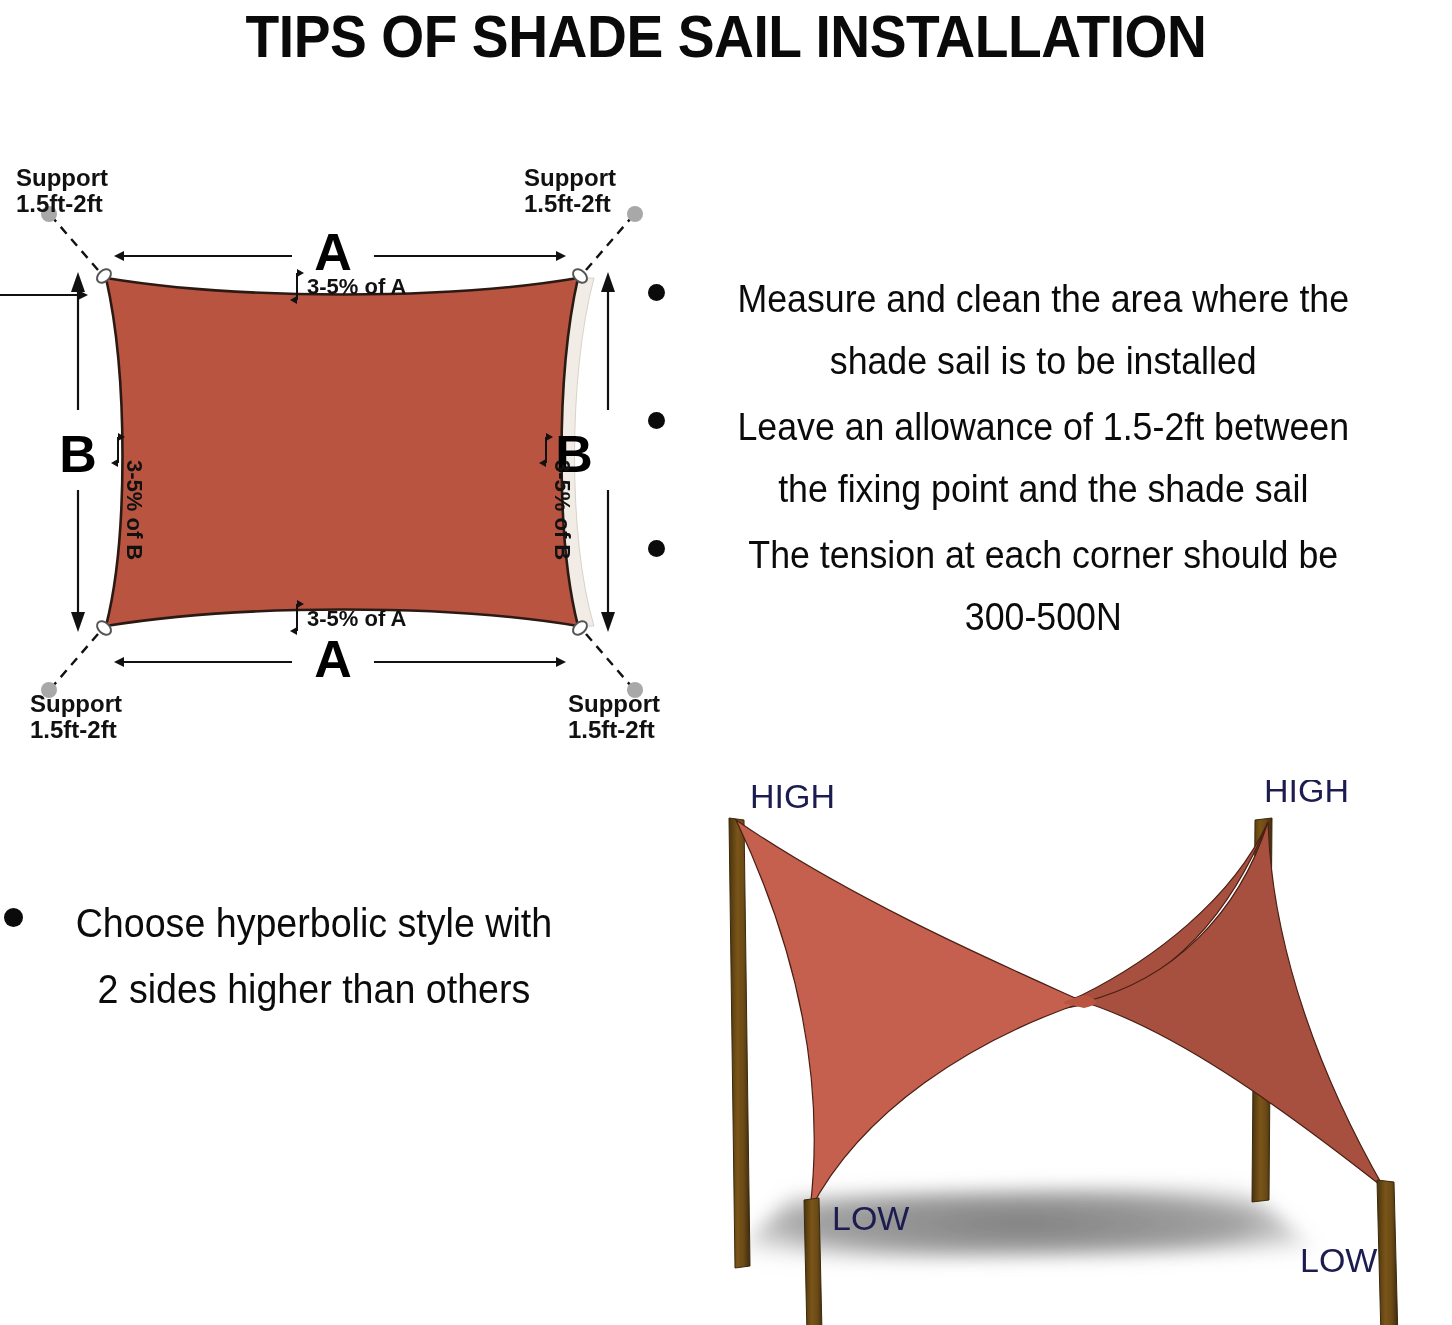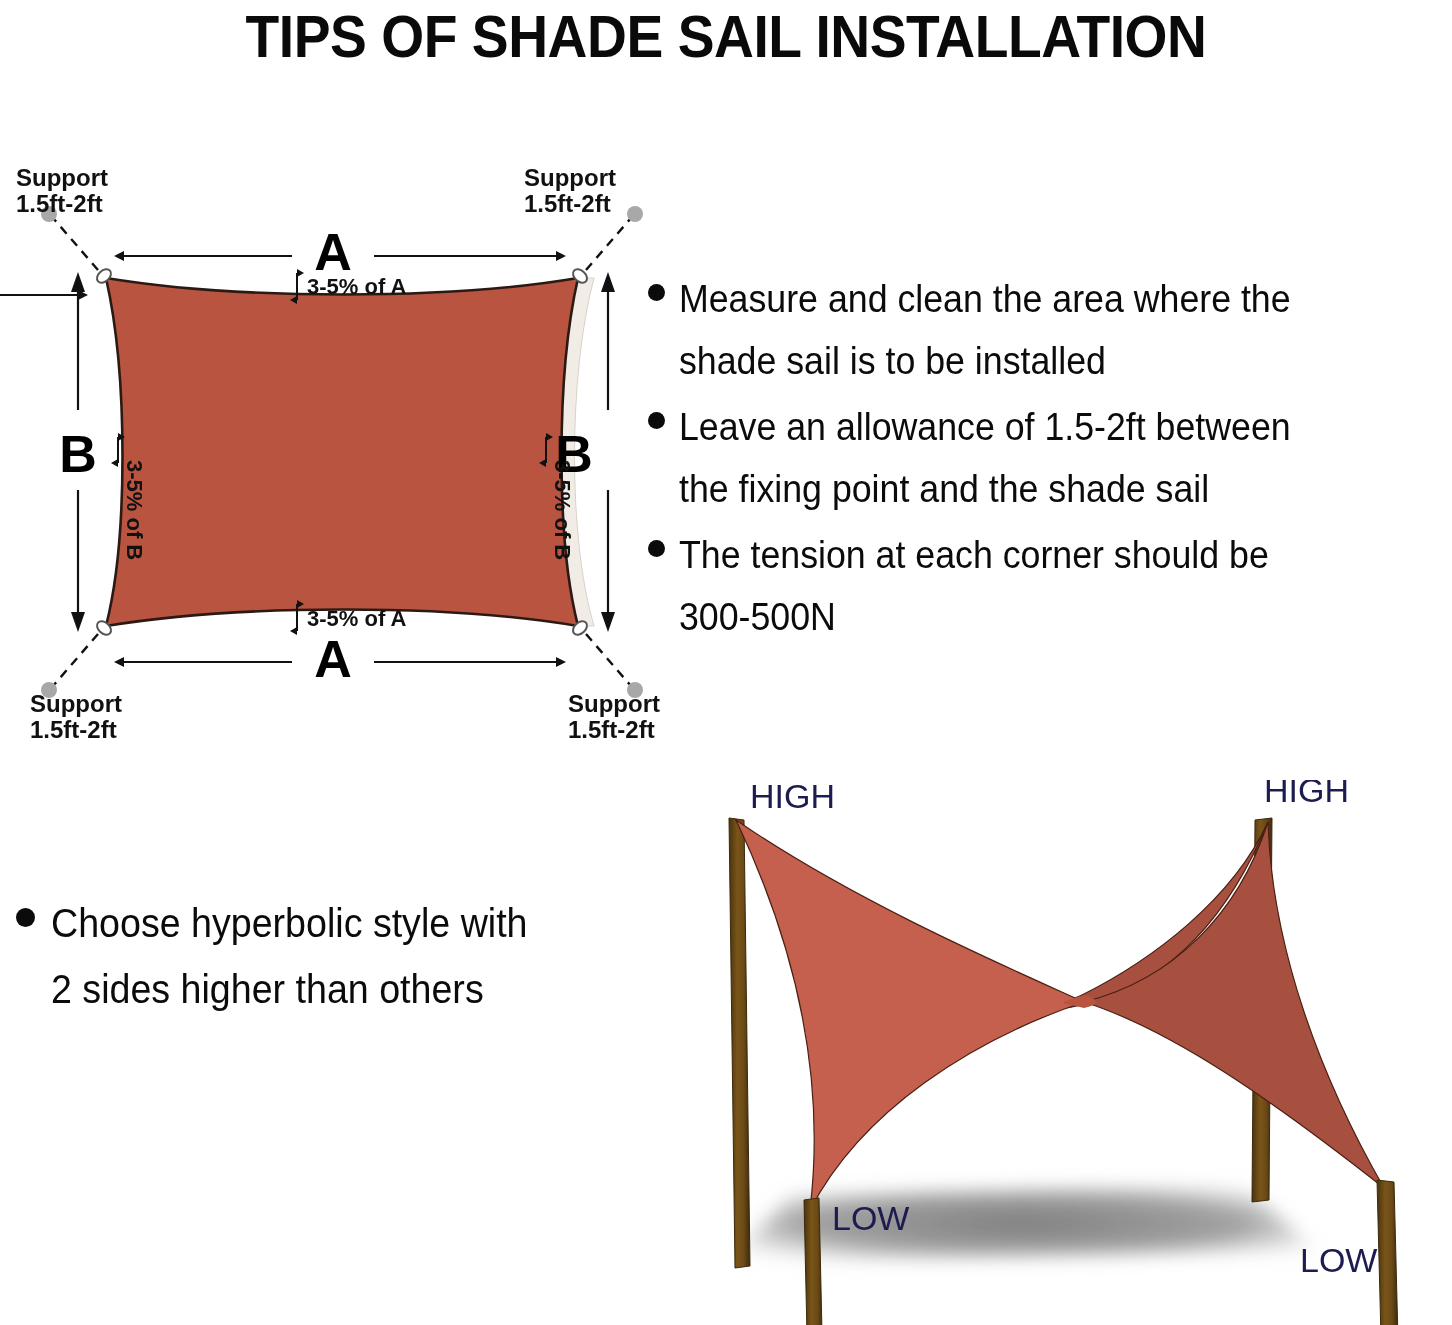--- a/index.html
+++ b/index.html
@@ -1,21 +1,21 @@
 <!DOCTYPE html>
 <html><head>
 <meta charset="utf-8">
 <style>
   html,body{margin:0;padding:0;background:#fff;}
   body{
     width:1452px;height:1325px;position:relative;overflow:hidden;
     font-family:"Liberation Sans","DejaVu Sans",sans-serif;
     color:#000;
   }
-  .page{position:absolute;inset:0;background:#fff;}
+  .page{position:absolute;inset:0;background:#fff;text-align:center;}
 
   
   #page-title{
     position:absolute;left:0;top:0;width:1452px;height:72px;
     display:flex;align-items:center;justify-content:center;
     font-family:"Liberation Sans","DejaVu Sans",sans-serif;
     font-weight:bold;
     font-size:60px;
     letter-spacing:-0.5px;
     transform:scaleX(0.92);
@@ -25,21 +25,21 @@
   }
 
   
   .svg-block{position:absolute;display:block;}
   #sail-plan-diagram{left:0px;top:160px;width:660px;height:580px;}
   #hyperbolic-diagram{left:672px;top:780px;width:780px;height:545px;}
 
   
   .bullets{position:absolute;}
   #tips-list{left:648px;top:268px;width:806px;}
-  #style-list{left:16px;top:890px;width:620px;}
+  #style-list{left:4px;top:890px;width:620px;}
 
   .bullet-item{
     display:flex;align-items:flex-start;
     margin-bottom:4px;
   }
   .bullet-dot{
     flex:0 0 auto;
     width:17px;height:17px;border-radius:50%;
     background:#0b0b0b;
     margin-top:16px;

